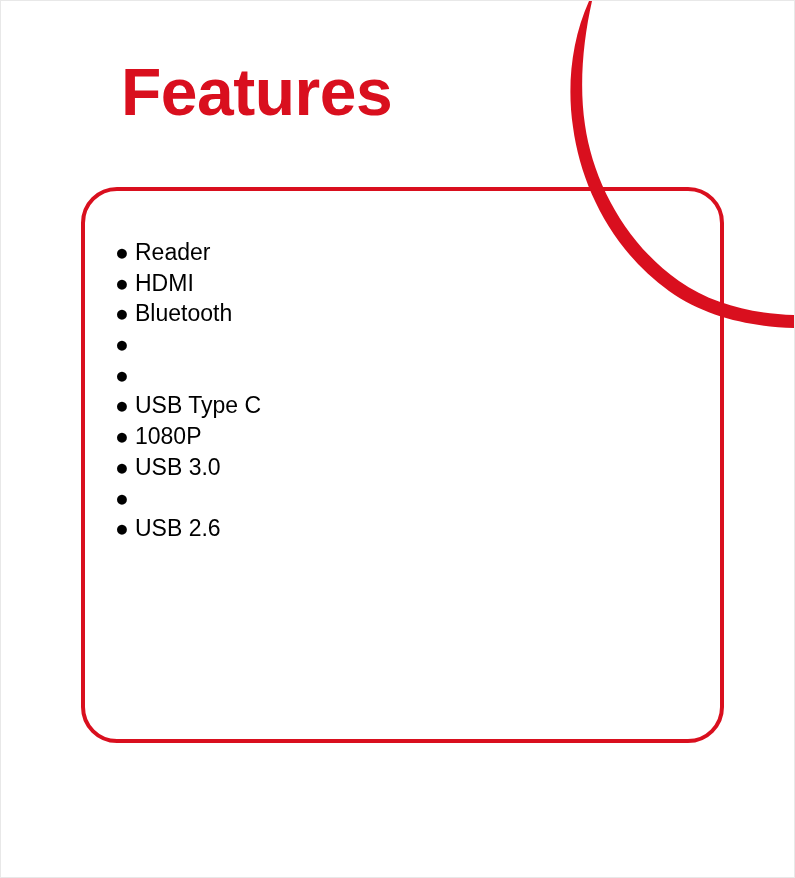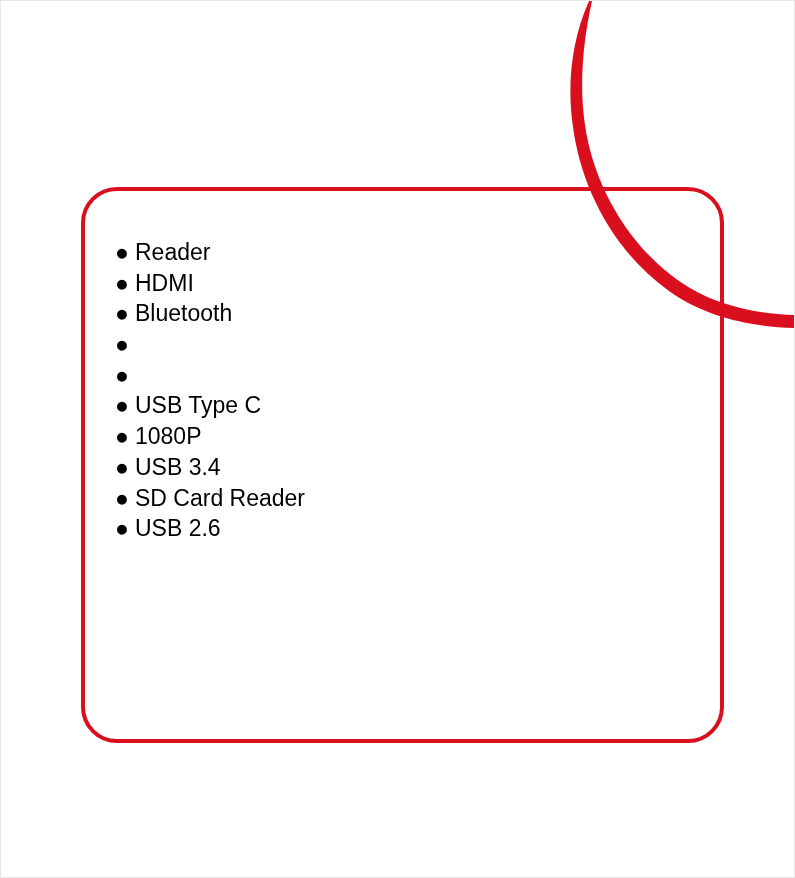--- a/index.html
+++ b/index.html
@@ -77,20 +77,21 @@
     font-size: 23px;
     line-height: 30.7px;
     color: #000000;
   }
 </style>
 </head>
 <body>
 
 <div id="slide" style="background: rgb(255, 255, 255);">
 
+  <div id="title" style="color: rgb(217, 15, 30);">Features</div>
 
   <div id="feature-box" style="border-color: rgb(217, 15, 30);"></div>
 
   <ul id="feature-list">
     <li style="color: rgb(0, 0, 0);">
       <span class="bullet" style="color: rgb(0, 0, 0);">●</span>
       <span>Reader</span>
     </li>
     <li style="color: rgb(0, 0, 0);">
       <span class="bullet" style="color: rgb(0, 0, 0);">●</span>
@@ -109,25 +110,24 @@
     <li style="color: rgb(0, 0, 0);">
       <span class="bullet" style="color: rgb(0, 0, 0);">●</span>
       <span>USB Type C</span>
     </li>
     <li style="color: rgb(0, 0, 0);">
       <span class="bullet" style="color: rgb(0, 0, 0);">●</span>
       <span>1080P</span>
     </li>
     <li style="color: rgb(0, 0, 0);">
       <span class="bullet" style="color: rgb(0, 0, 0);">●</span>
-      <span>USB 3.4</span>
+      <span>USB 3.0</span>
     </li>
     <li style="color: rgb(0, 0, 0);">
       <span class="bullet" style="color: rgb(0, 0, 0);">●</span>
-      <span>SD Card Reader</span>
     </li>
     <li style="color: rgb(0, 0, 0);">
       <span class="bullet" style="color: rgb(0, 0, 0);">●</span>
       <span>USB 2.6</span>
     </li>
   </ul>
 
   <svg id="swoosh" viewBox="0 0 795 878" width="795" height="878">
 
     <path id="swoosh-path" d="M 588 0

